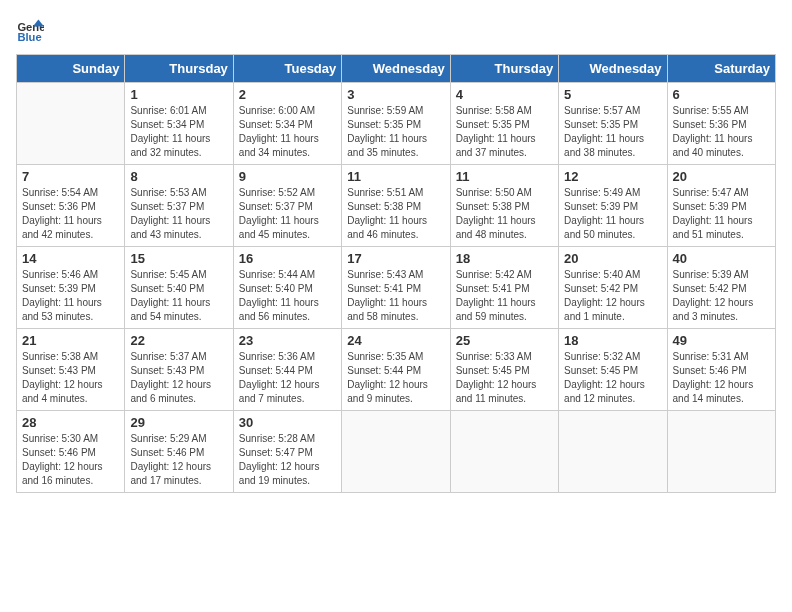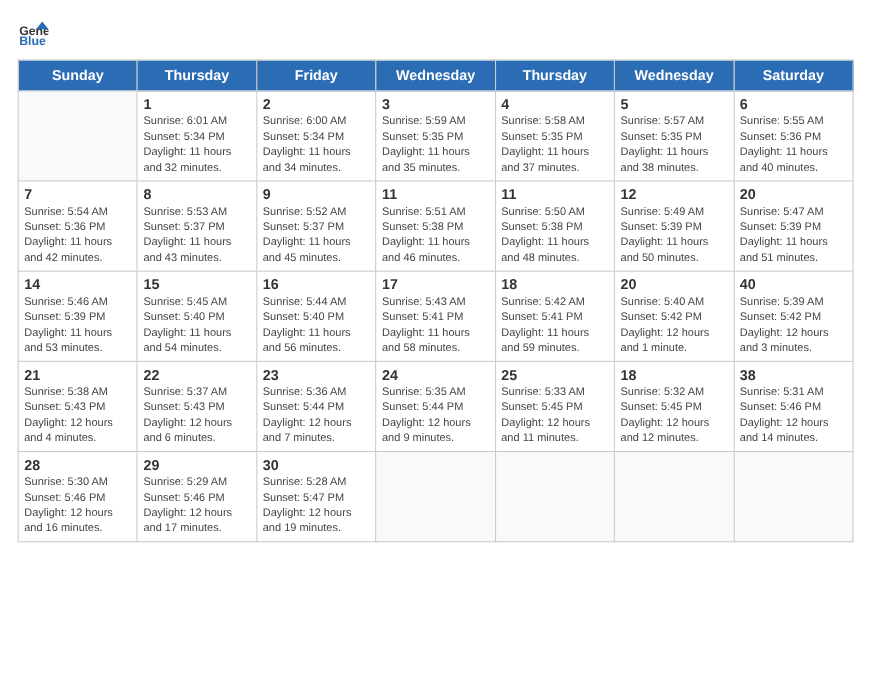--- a/index.html
+++ b/index.html
@@ -38,21 +38,21 @@
       color: #555;
     }
     table {
       width: 100%;
       border-collapse: collapse;
       font-size: 11px;
     }
     thead tr th {
       background: #2a6db5;
       color: #fff;
-      text-align: center;
+      text-align: right;
       padding: 6px 5px;
       font-size: 13px;
       font-weight: bold;
       border: 1px solid #ccc;
     }
     tbody tr td {
       border: 1px solid #ccc;
       vertical-align: top;
       padding: 4px 5px;
       height: 80px;
@@ -92,21 +92,21 @@
     <div class="calendar-title"></div>
     <div class="calendar-subtitle"></div>
   </div>
 </div>
 
 <table>
   <thead>
     <tr>
     <th>Sunday</th>
         <th>Thursday</th>
-        <th>Friday</th>
+        <th>Tuesday</th>
         <th>Wednesday</th>
         <th>Thursday</th>
         <th>Wednesday</th>
         <th>Saturday</th>
       </tr>
   </thead>
   <tbody id="calendar-body">
   <tr>
         <td class="empty"></td>
         <td>
@@ -213,21 +213,21 @@
         </td>
         <td>
           <span class="day-num">25</span>
           <div class="day-info">Sunrise: 5:33 AM<br>Sunset: 5:45 PM<br>Daylight: 12 hours<br>and 11 minutes.</div>
         </td>
         <td>
           <span class="day-num">18</span>
           <div class="day-info">Sunrise: 5:32 AM<br>Sunset: 5:45 PM<br>Daylight: 12 hours<br>and 12 minutes.</div>
         </td>
         <td>
-          <span class="day-num">38</span>
+          <span class="day-num">49</span>
           <div class="day-info">Sunrise: 5:31 AM<br>Sunset: 5:46 PM<br>Daylight: 12 hours<br>and 14 minutes.</div>
         </td>
       </tr>
       <tr>
         <td>
           <span class="day-num">28</span>
           <div class="day-info">Sunrise: 5:30 AM<br>Sunset: 5:46 PM<br>Daylight: 12 hours<br>and 16 minutes.</div>
         </td>
         <td>
           <span class="day-num">29</span>

